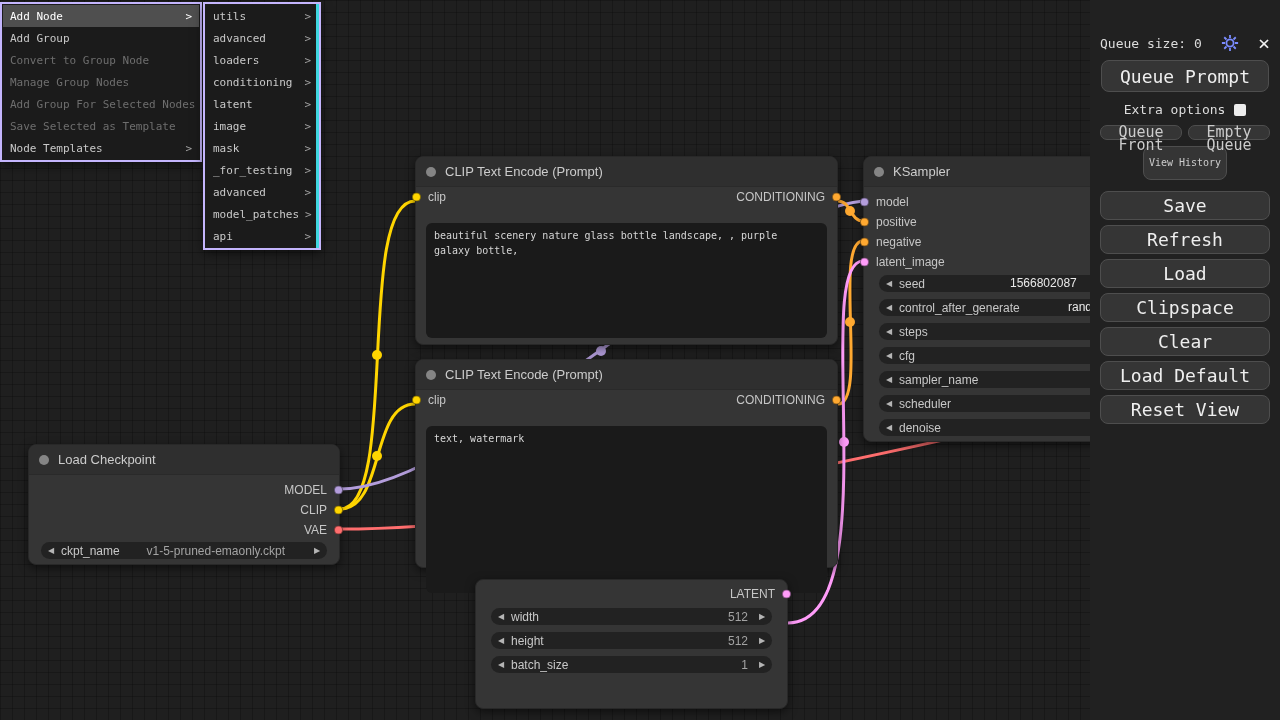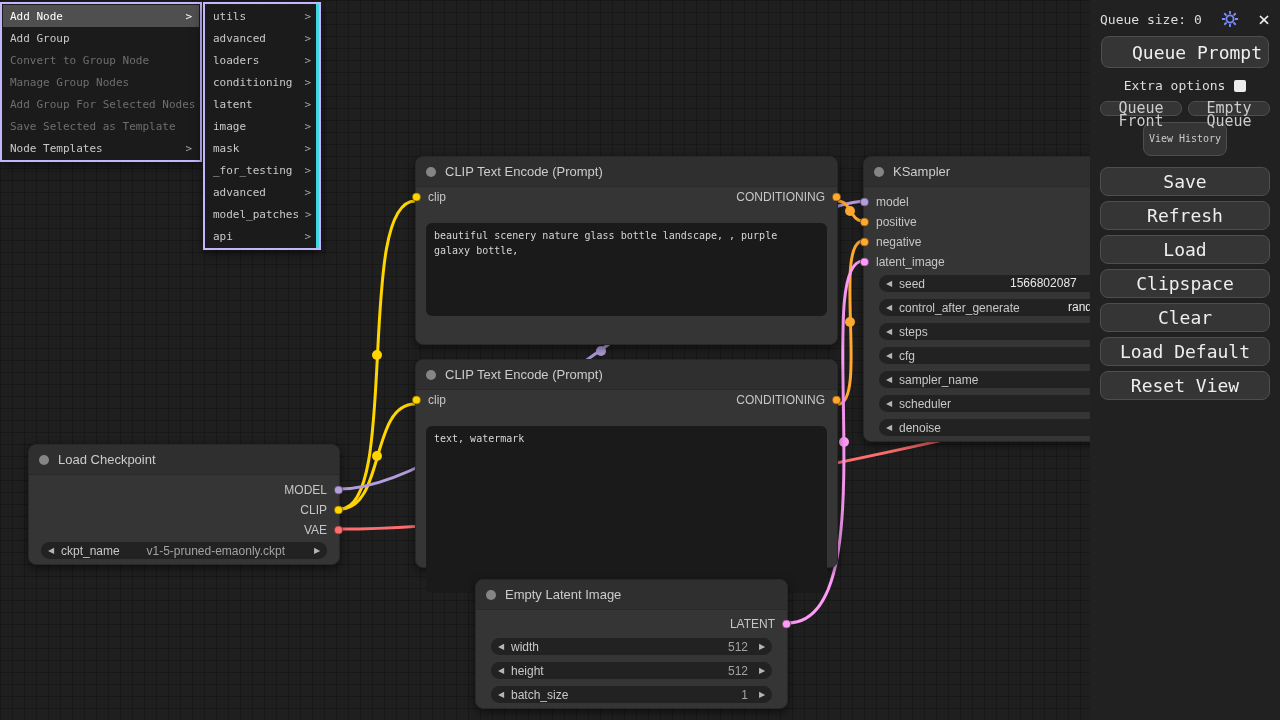--- a/index.html
+++ b/index.html
@@ -39,26 +39,26 @@
   .w-value{margin-left:auto;color:#a3a3a3;white-space:nowrap;padding-right:4px;}
   .kval{position:absolute;top:0;height:17px;line-height:17px;color:#e9e9e9;white-space:nowrap;}
   .kv-seed{left:131px;} .kv-ctrl{left:189px;}
   .widgets-top{margin-top:3px;}
   .latent-row{margin-top:4px;}
   .ck-widget{margin:2px 12px 0 12px;}
 
   
   .sidebar{position:absolute;left:1090px;top:0;width:190px;height:720px;background:#212121;
     z-index:5;font-family:"DejaVu Sans Mono",monospace;color:#dddddd;box-sizing:border-box;}
-  .topbar{display:flex;align-items:center;padding:10px 10px 0 10px;gap:19px;}
+  .topbar{display:flex;align-items:center;padding:10px 10px 0 10px;gap:19px;margin-top:24px;}
   .queue-size{font-size:13px;flex:1;white-space:nowrap;}
   .close-x{font-size:20px;line-height:16px;color:#efefef;cursor:pointer;}
   button{font-family:"DejaVu Sans Mono",monospace;cursor:pointer;}
   .sb-big{display:block;width:168px;margin:8px auto 0;height:32px;background:#353535;
-    border:1px solid #4e4e4e;border-radius:8px;color:#eeeeee;font-size:18px;text-align:right;}
+    border:1px solid #4e4e4e;border-radius:8px;color:#eeeeee;font-size:18px;}
   .extra-row{display:flex;align-items:center;justify-content:center;gap:9px;margin-top:10px;font-size:13px;}
   .checkbox{width:12px;height:12px;background:#ececec;border-radius:2px;flex:0 0 auto;}
   .small-row{display:flex;gap:6px;margin:8px 10px 0;}
   .sb-small{flex:1;height:15px;background:#353535;border:1px solid #4e4e4e;border-radius:7px;
     color:#cccccc;font-size:15px;padding:0;line-height:13px;}
   .view-history{display:block;margin:6px auto 0;width:84px;height:34px;background:#353535;
     border:1px solid #4e4e4e;border-radius:8px;color:#cccccc;font-size:10px;line-height:1.45;
     white-space:normal;padding:2px;}
   .btn-stack{display:flex;flex-direction:column;gap:5px;margin:11px 10px 0;}
   .sb-btn{height:29px;background:#353535;border:1px solid #4e4e4e;border-radius:8px;
@@ -101,21 +101,21 @@
     <span class="node-dot"></span>
     <span class="node-title">CLIP Text Encode (Prompt)</span>
   </div>
   <div class="slot-row">
     <span class="slot-dot in-dot dot-clip"></span>
     <span class="slot-label">clip</span>
     <span class="flex-sp"></span>
     <span class="slot-label">CONDITIONING</span>
     <span class="slot-dot out-dot dot-cond"></span>
   </div>
-  <div class="prompt-box" style="height:93px">beautiful scenery nature glass bottle landscape, , purple galaxy bottle,</div>
+  <div class="prompt-box" style="height:115px">beautiful scenery nature glass bottle landscape, , purple galaxy bottle,</div>
 </div>
 
 <div class="node" style="left:415px;top:359px;width:423px;height:209px">
   <div class="node-header">
     <span class="node-dot"></span>
     <span class="node-title">CLIP Text Encode (Prompt)</span>
   </div>
   <div class="slot-row">
     <span class="slot-dot in-dot dot-clip"></span>
     <span class="slot-label">clip</span>
@@ -203,24 +203,20 @@
     <div class="widget ck-widget">
       <span class="w-arrow">◀</span>
       <span class="w-label">ckpt_name</span>
       <span class="w-value" style="padding-right:22px">v1-5-pruned-emaonly.ckpt</span>
       <span class="w-arrow">▶</span>
     </div>
   </div>
 </div>
 
 <div class="node" style="left:475px;top:579px;width:313px;height:130px">
-  <div class="node-header">
-    <span class="node-dot"></span>
-    <span class="node-title">Empty Latent Image</span>
-  </div>
   <div class="slot-row out latent-row">
     <span class="slot-label">LATENT</span>
     <span class="slot-dot out-dot dot-latent"></span>
   </div>
   <div class="widget" style="margin-top:4px">
     <span class="w-arrow">◀</span>
     <span class="w-label">width</span>
     <span class="w-value">512</span>
     <span class="w-arrow">▶</span>
   </div>

